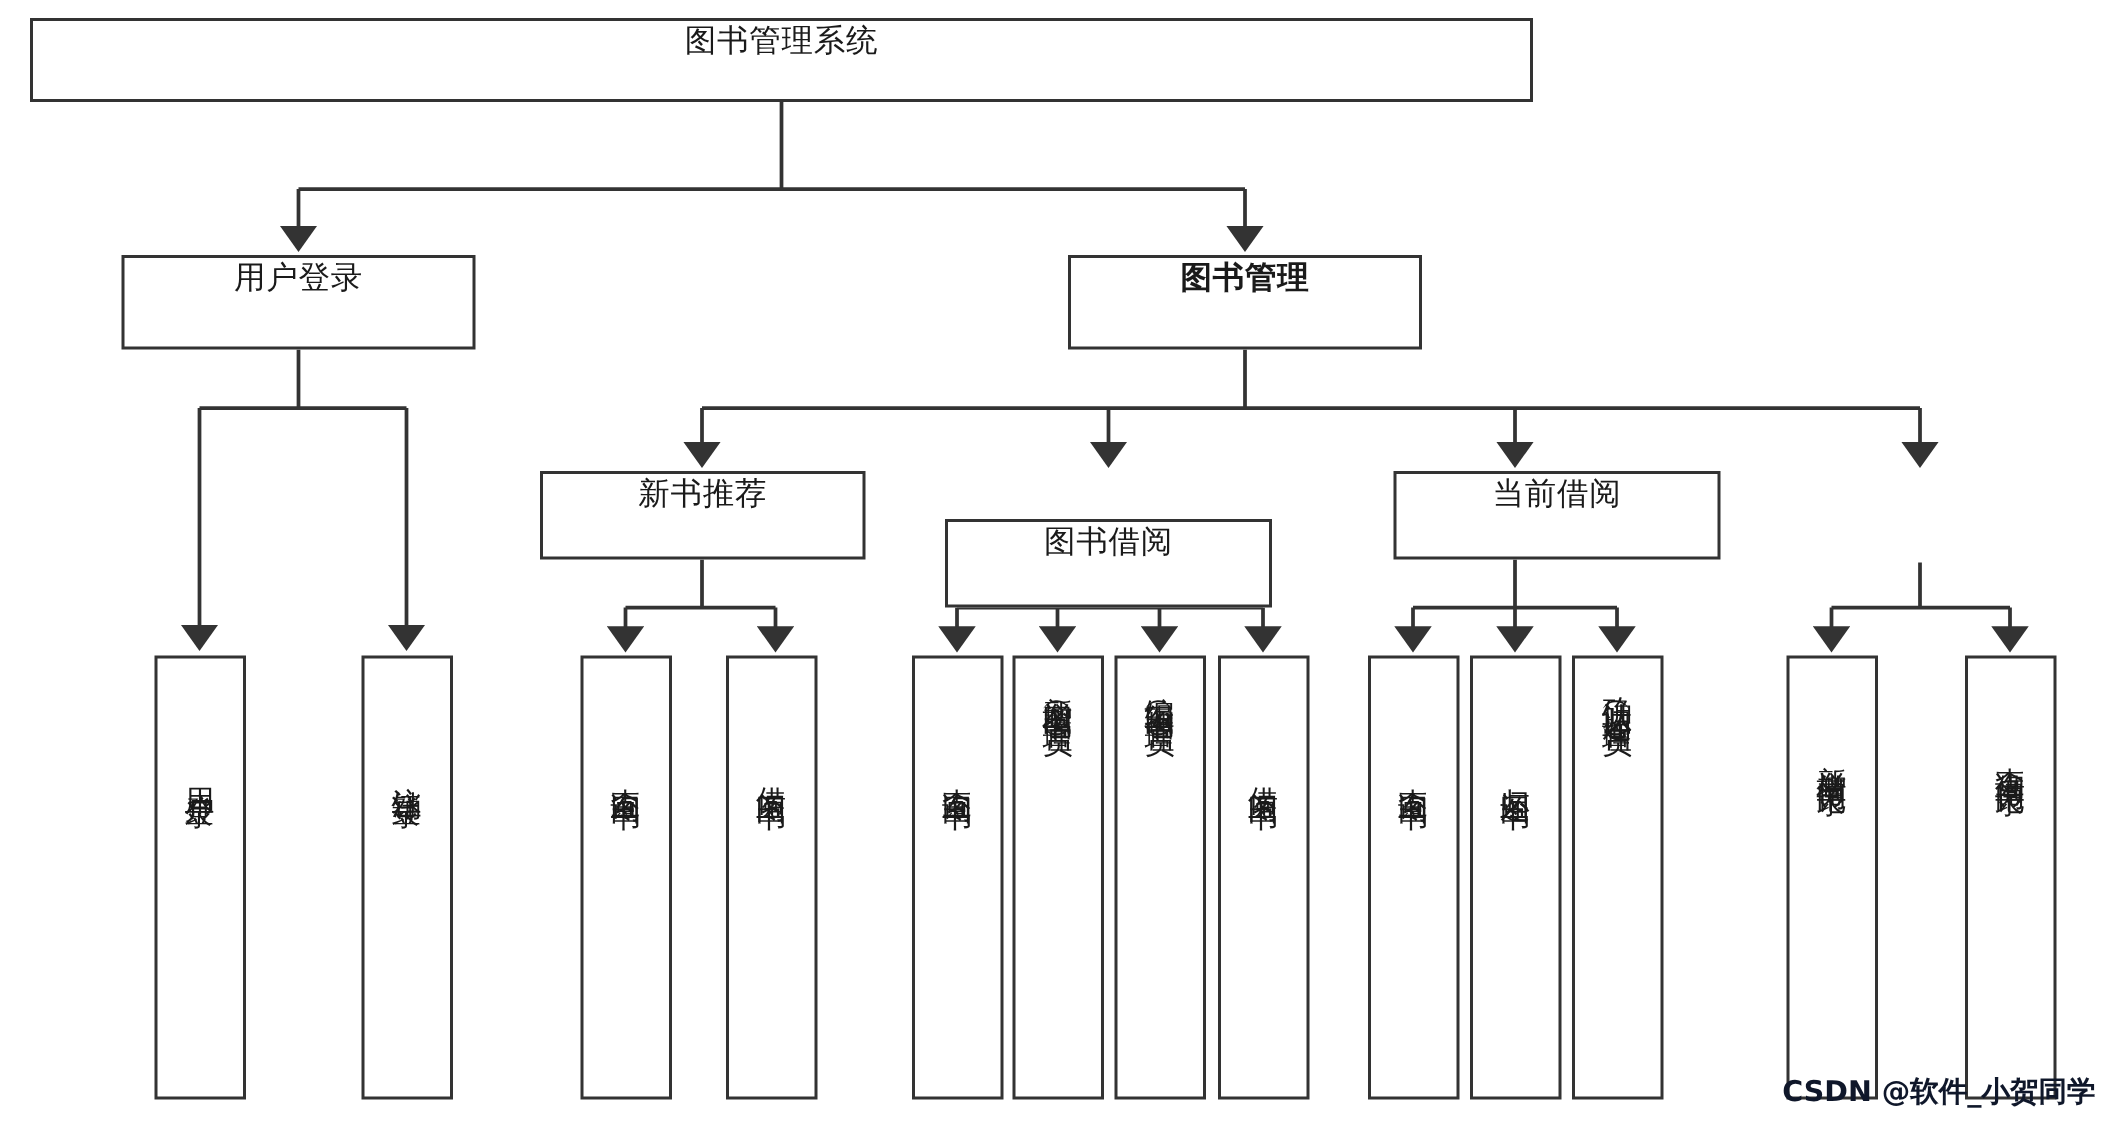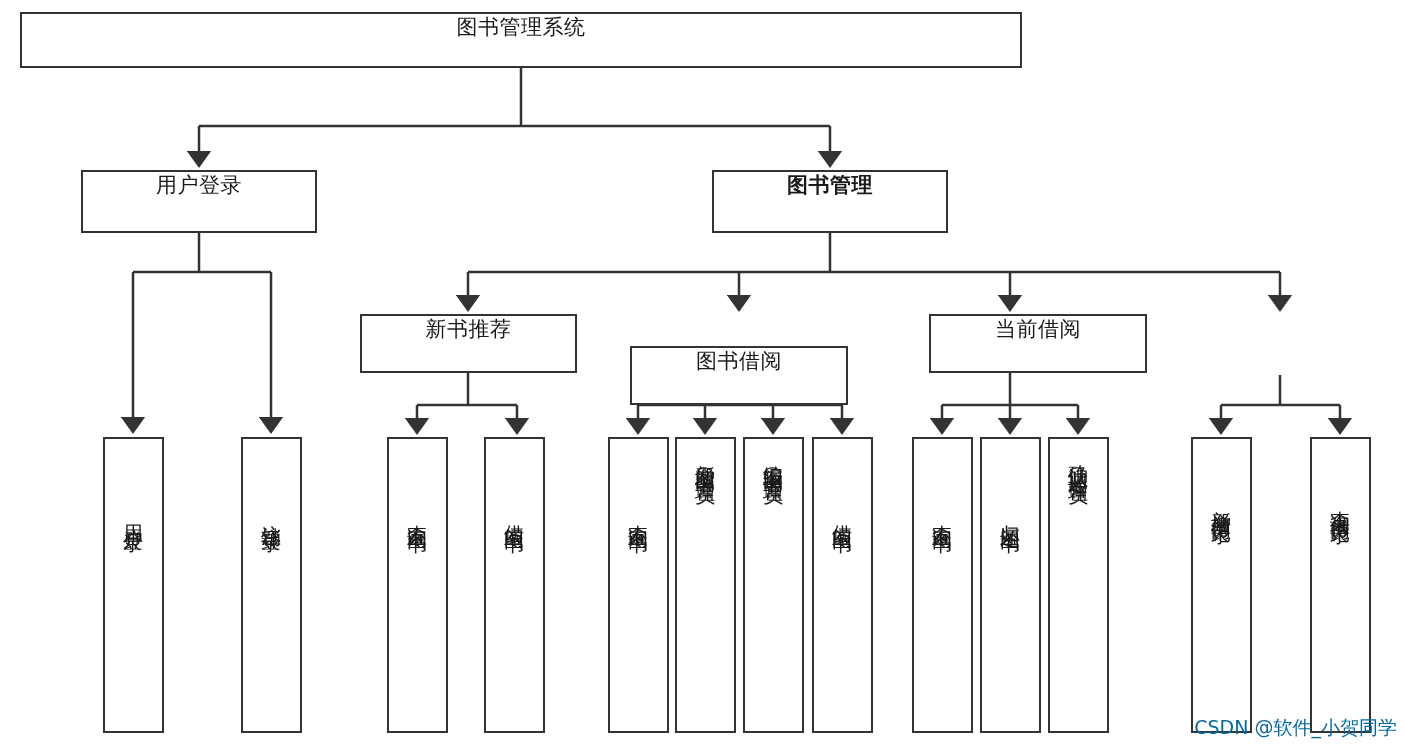--- a/index.html
+++ b/index.html
@@ -63,24 +63,25 @@
     margin-top: 46px;
   }
   .node.vertical.topal .node-label {
     margin-top: 0px;
   }
   .watermark {
     position: absolute;
     right: 8px;
     bottom: 6px;
     font-size: 19px;
-    color: #0369a1;
+    color: #0f172a;
     z-index: 3;
     white-space: nowrap;
     pointer-events: none;
+    font-weight: bold;
   }
 </style>
 </head>
 <body>
 
 <div id="diagram-root">
 
   <svg class="connectors" viewBox="0 0 1405 747" xmlns="http://www.w3.org/2000/svg">
     <defs>
       <marker id="arrow" markerWidth="10" markerHeight="10" refX="3" refY="5" orient="auto" markerUnits="strokeWidth">

